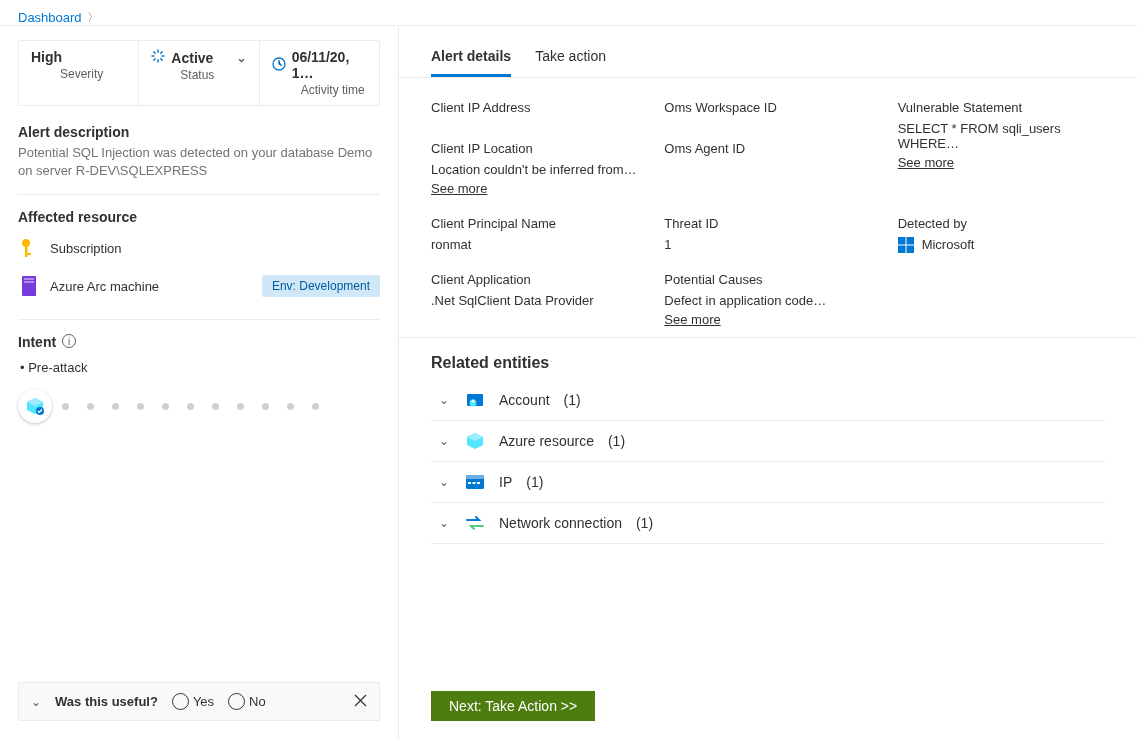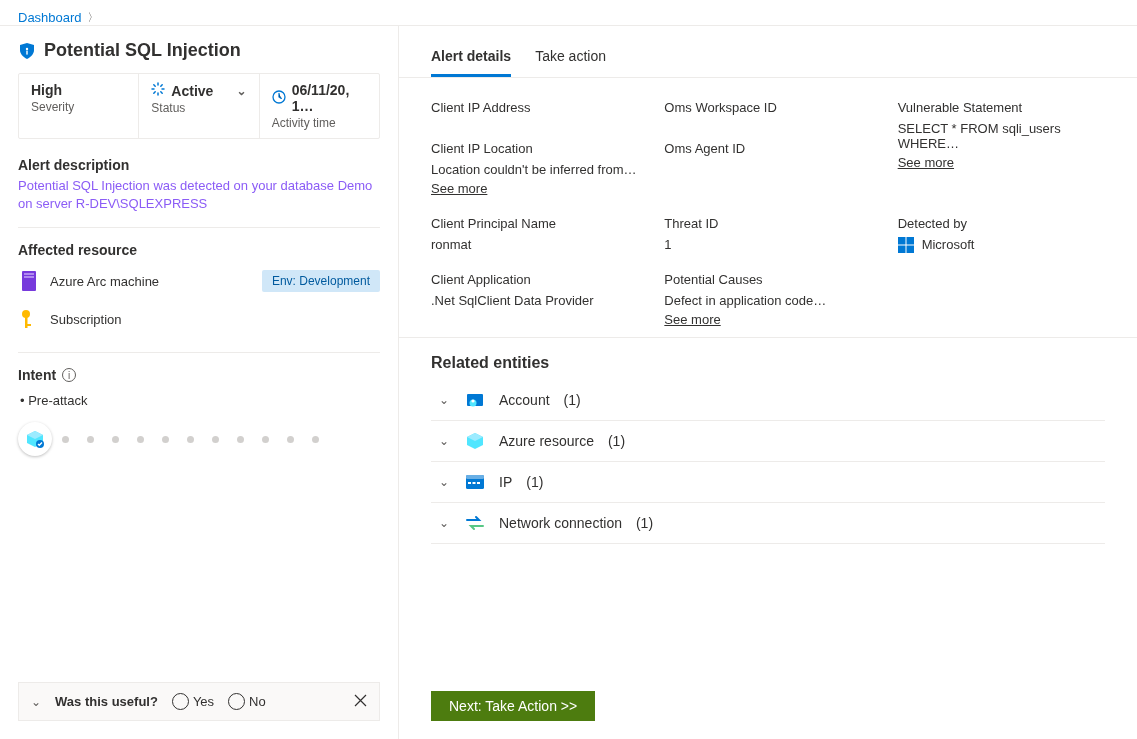--- a/index.html
+++ b/index.html
@@ -27,33 +27,33 @@
   
   .left-inner { padding: 14px 18px 0 18px; flex: 1; overflow: auto; }
   .alert-title-row { display: flex; align-items: center; gap: 8px; margin-bottom: 12px; }
   .shield-icon { width: 18px; height: 18px; }
   .alert-title { font-size: 18px; font-weight: 600; }
 
   .summary-row { display: flex; border: 1px solid #edebe9; border-radius: 2px; margin-bottom: 18px; }
   .summary-cell { flex: 1; padding: 8px 12px; border-right: 1px solid #edebe9; }
   .summary-cell:last-child { border-right: none; }
   .summary-cell .val { font-size: 14px; font-weight: 600; display: flex; align-items: center; gap: 6px; }
-  .summary-cell .lbl { font-size: 12px; color: #605e5c; margin-top: 2px; }
+  .summary-cell .lbl { font-size: 12px; color: #605e5c; margin-top: 2px; margin-left: 29px; }
   .summary-cell .chev-down { margin-left: auto; color: #605e5c; font-size: 12px; }
 
   .section-heading { font-size: 14px; font-weight: 600; margin: 14px 0 4px 0; }
-  .section-text { font-size: 13px; line-height: 1.4; color: #8b5cf6; }
+  .section-text { font-size: 13px; line-height: 1.4; color: #737373; }
 
   .divider { border-top: 1px solid #edebe9; margin: 14px 0; }
 
   .resource-row { display: flex; align-items: center; gap: 10px; padding: 8px 0; font-size: 13px; }
   .resource-row .res-icon { width: 22px; height: 22px; display:flex; align-items:center; justify-content:center; }
   .env-tag { margin-left: auto; background: #d0e7f8; color: #005a9e; font-size: 12px; padding: 4px 10px; border-radius: 2px; }
 
-  .intent-row { display: flex; align-items: center; gap: 6px; }
+  .intent-row { display: flex; align-items: flex-start; gap: 6px; }
   .intent-label { font-size: 14px; font-weight: 600; }
   .info-circle { width: 14px; height: 14px; border: 1px solid #605e5c; border-radius: 50%; font-size: 10px; display:flex; align-items:center; justify-content:center; color:#605e5c; }
 
   .intent-item { font-size: 13px; margin: 10px 0 14px 2px; }
   .intent-item::before { content: "• "; }
 
   .timeline { display: flex; align-items: center; gap: 10px; margin-bottom: 20px; }
   .timeline .node { width: 34px; height: 34px; border-radius: 50%; background:#fff; box-shadow: 0 1px 3px rgba(0,0,0,.25); display:flex; align-items:center; justify-content:center; }
   .timeline .dots { flex:1; display:flex; gap: 18px; }
   .timeline .dot { width: 7px; height: 7px; border-radius: 50%; background: #d2d0ce; }
@@ -98,30 +98,20 @@
     <a>Dashboard</a>
     <span class="chev">〉</span>
   </div>
 
 
   <div class="body">
 
     <div class="left">
       <div class="left-inner">
 
-        <div class="alert-title-row">
-          <span class="shield-icon">
-            <svg width="18" height="18" viewBox="0 0 18 18">
-              <path fill="#0078d4" d="M9 1l7 2v5c0 4-3 7-7 9-4-2-7-5-7-9V3l7-2z"></path>
-              <circle cx="9" cy="7" r="1.2" fill="#fff"></circle>
-                <rect x="8.3" y="8.6" width="1.4" height="4" fill="#fff"></rect>
-            </svg>
-          </span>
-          <span class="alert-title">Potential SQL Injection</span>
-        </div>
 
         <div class="summary-row">
           <div class="summary-cell">
             <div class="val">High</div>
             <div class="lbl">Severity</div>
           </div>
           <div class="summary-cell">
             <div class="val">
               <span>
                 <svg width="14" height="14" viewBox="0 0 14 14">
@@ -159,38 +149,38 @@
         <div class="section-heading">Alert description</div>
         <div class="section-text">Potential SQL Injection was detected on your database Demo on server R-DEV\SQLEXPRESS</div>
 
         <div class="divider"></div>
 
         <div class="section-heading">Affected resource</div>
 
         <div class="resource-row">
           <span class="res-icon">
             <svg width="20" height="22" viewBox="0 0 20 22">
+                <circle cx="7" cy="6" r="4" fill="#ffb900"></circle>
+                <rect x="6" y="9" width="2.5" height="11" fill="#ffb900"></rect>
+                <rect x="6" y="16" width="6" height="2" fill="#ffb900"></rect>
+              </svg>
+          </span>
+          <span>Subscription</span>
+        </div>
+
+        <div class="resource-row">
+          <span class="res-icon">
+            <svg width="20" height="22" viewBox="0 0 20 22">
                 <rect x="3" y="1" width="14" height="20" rx="1" fill="#773adc"></rect>
                 <rect x="5" y="3" width="10" height="2" fill="#b18af0"></rect>
                 <rect x="5" y="6" width="10" height="2" fill="#b18af0"></rect>
               </svg>
           </span>
           <span>Azure Arc machine</span>
           <span class="env-tag">Env: Development</span>
-        </div>
-
-        <div class="resource-row">
-          <span class="res-icon">
-            <svg width="20" height="22" viewBox="0 0 20 22">
-                <circle cx="7" cy="6" r="4" fill="#ffb900"></circle>
-                <rect x="6" y="9" width="2.5" height="11" fill="#ffb900"></rect>
-                <rect x="6" y="16" width="6" height="2" fill="#ffb900"></rect>
-              </svg>
-          </span>
-          <span>Subscription</span>
         </div>
 
         <div class="divider"></div>
 
         <div class="intent-row">
           <span class="intent-label">Intent</span>
           <span class="info-circle">i</span>
         </div>
         <div class="intent-item">Pre-attack</div>
 

